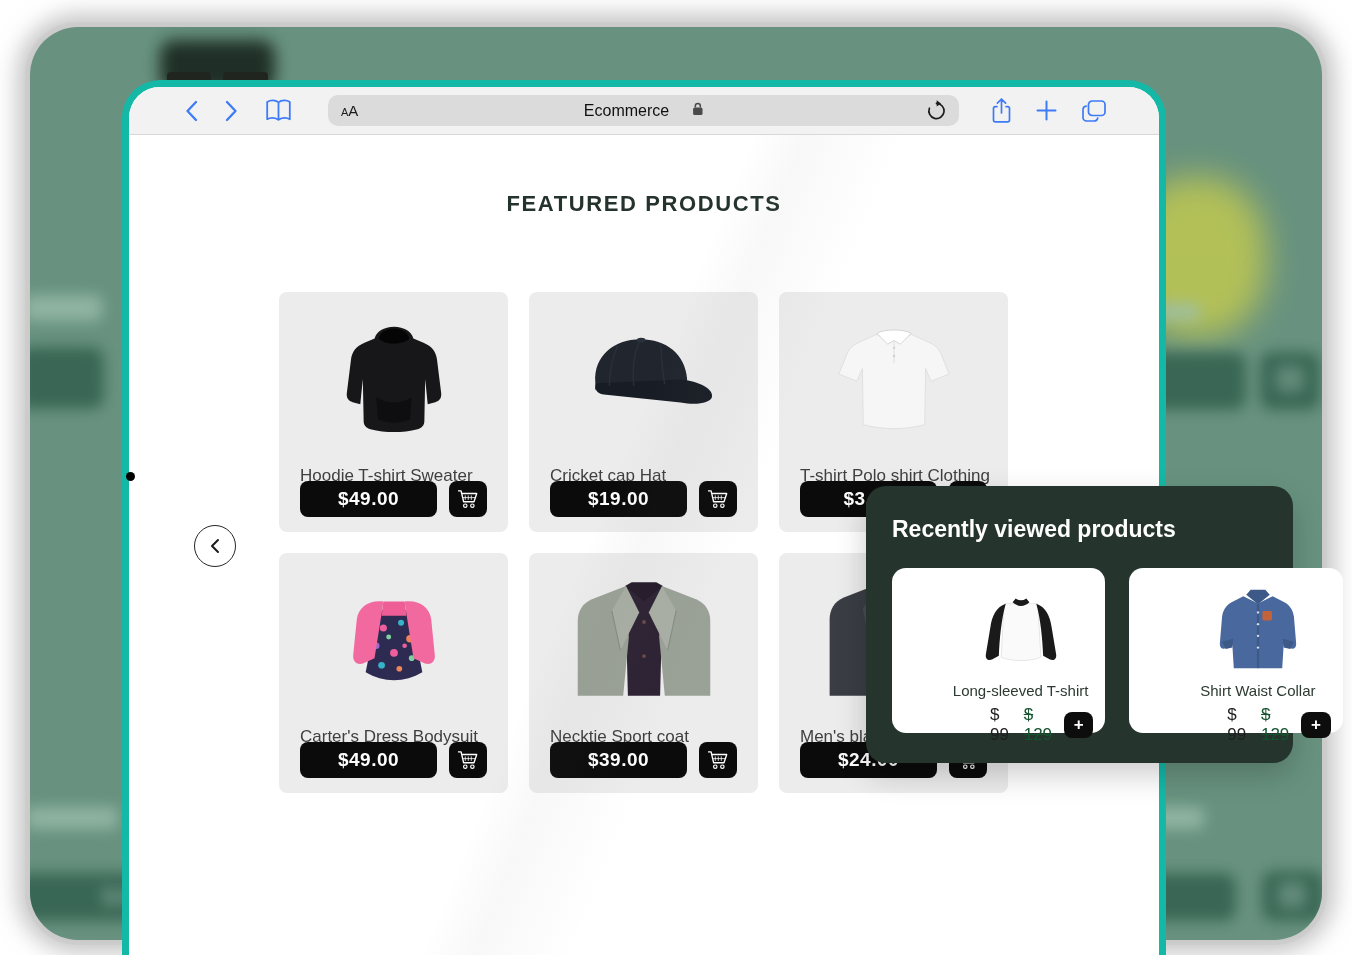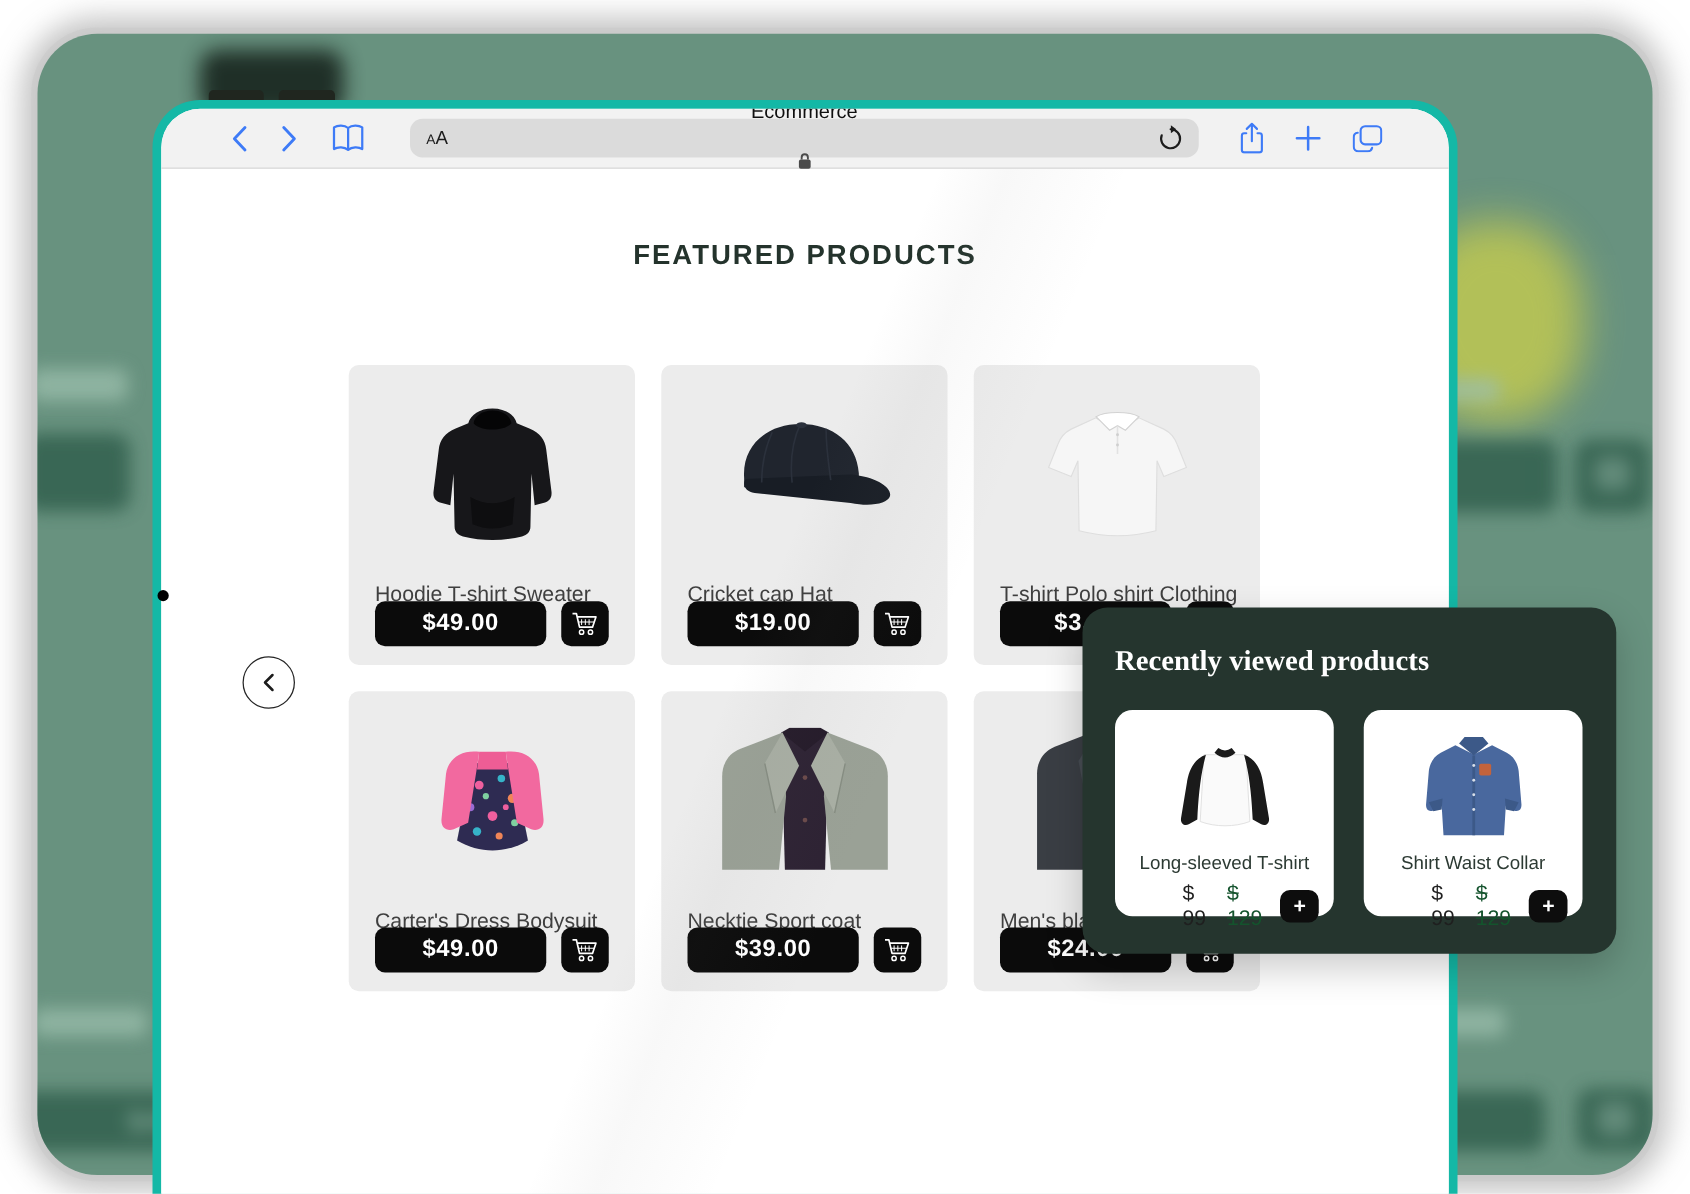--- a/index.html
+++ b/index.html
@@ -37,21 +37,21 @@
   
   .toolbar{height:47px;background:#F2F2F2;border-bottom:1px solid #D8D8D8;display:flex;align-items:center;position:relative;z-index:3;}
   .nav-left{display:flex;align-items:center;gap:27px;margin-left:56px;}
   .tb-ico{display:flex;align-items:center;justify-content:center;cursor:pointer;}
   .addr{
     position:relative;height:31px;background:#DBDBDB;border-radius:10px;
     flex:0 0 631px;margin-left:36px;display:flex;align-items:center;padding:0 13px;box-sizing:border-box;
   }
   .reader{font-size:15px;color:#1c1c1c;}
   .reader .sm{font-size:11px;}
-  .addr-center{position:absolute;left:50%;transform:translateX(-50%);display:flex;align-items:center;gap:23px;flex-direction:column;}
+  .addr-center{position:absolute;left:50%;transform:translateX(-50%);display:flex;gap:23px;}
   .addr-title{font-size:16px;color:#101010;}
   .reload{margin-left:auto;}
   .nav-right{display:flex;align-items:center;gap:25px;margin-left:33px;}
   
   .content{position:absolute;left:0;right:0;top:48px;bottom:0;background:#fff;}
   .heading{
     margin:56px 0 0;text-align:center;font-size:22px;font-weight:700;
     letter-spacing:1.6px;color:#24332C;
   }
   .grid{position:absolute;left:150px;top:157px;display:grid;grid-template-columns:repeat(3,229px);grid-auto-rows:240px;gap:21px;}
@@ -68,23 +68,23 @@
   .prev-btn{
     position:absolute;left:65px;top:390px;width:42px;height:42px;border-radius:50%;
     border:1.6px solid #262626;background:transparent;display:flex;align-items:center;justify-content:center;cursor:pointer;
   }
   
   .overlay{
     position:absolute;left:866px;top:486px;width:427px;height:277px;
     background:#25352E;border-radius:20px;z-index:30;box-sizing:border-box;
     padding:30px 26px 0;box-shadow:0 12px 30px rgba(0,0,0,.20);
   }
-  .ov-title{color:#fff;font-size:23px;font-weight:700;line-height:26px;font-family:Liberation Serif, serif;}
+  .ov-title{color:#fff;font-size:23px;font-weight:700;line-height:26px;}
   .ov-cards{display:flex;gap:24px;margin-top:26px;}
-  .ov-card{width:175px;height:165px;background:#fff;border-radius:14px;position:relative;}
+  .ov-card{width:175px;height:165px;background:#fff;border-radius:14px;position:relative;padding-left:44px;}
   .ov-img{height:94px;display:flex;align-items:flex-end;justify-content:center;padding-top:12px;}
   .ov-name{text-align:center;font-size:15px;color:#2C3A33;margin-top:8px;white-space:nowrap;}
   .ov-price-row{display:flex;align-items:center;gap:10px;margin:6px 12px 0 14px;}
   .p-new{font-size:17px;color:#1f1f1f;margin-left:40px;}
   .p-old{font-size:17px;color:#14532d;text-decoration:line-through;}
   .plus-btn{
     margin-left:auto;width:36px;height:26px;border-radius:8px;background:#0D0D0D;color:#fff;
     border:none;font-size:17px;font-weight:700;display:flex;align-items:center;justify-content:center;cursor:pointer;
     font-family:"Liberation Sans",sans-serif;
   }

